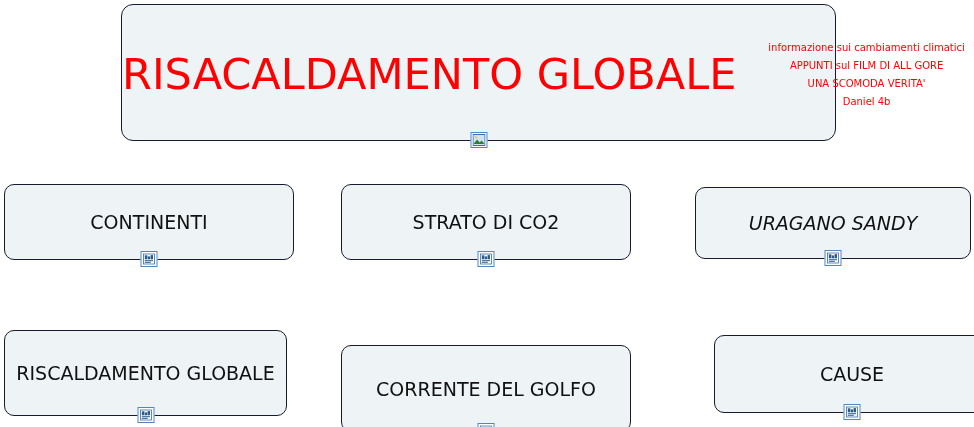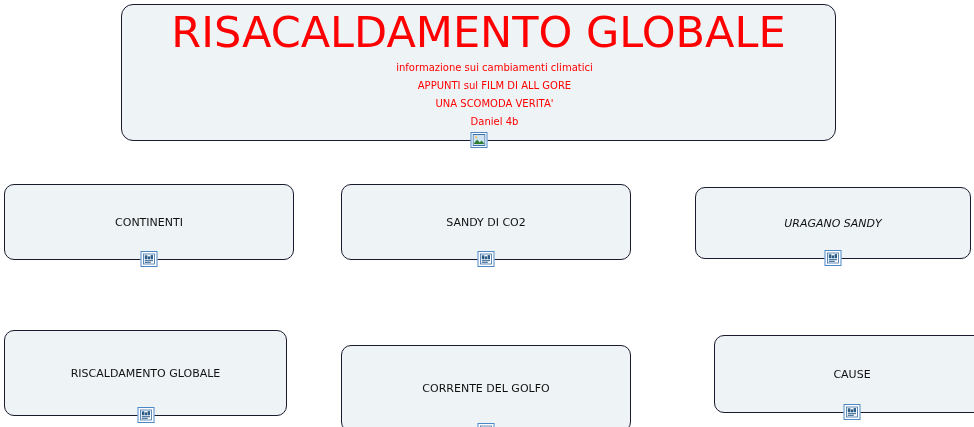--- a/index.html
+++ b/index.html
@@ -30,21 +30,21 @@
     justify-content: center;
     text-align: center;
   }
   
   #title-node {
     left: 121px;
     top: 4px;
     width: 715px;
     height: 137px;
     border-radius: 12px;
-    flex-direction: column;
+    flex-direction: row;
     justify-content: flex-start;
     padding-top: 2px;
   }
   .title-main {
     color: #ff0000;
     font-size: 43px;
     line-height: 50px;
     letter-spacing: 0px;
     white-space: nowrap;
   }
@@ -53,21 +53,21 @@
     font-size: 10px;
     line-height: 18px;
     margin-top: 2px;
     margin-left: 32px;
   }
   .title-sub div {
     white-space: nowrap;
   }
   
   .topic {
-    font-size: 11px;
+    font-size: 19px;
     color: #111111;
   }
   #node-continenti   { left: 4px;   top: 184px; width: 290px; height: 76px; }
   #node-co2          { left: 341px; top: 184px; width: 290px; height: 76px; }
   #node-sandy        { left: 695px; top: 187px; width: 276px; height: 72px; font-style: italic; }
   #node-riscaldamento{ left: 4px;   top: 330px; width: 283px; height: 86px; }
   #node-corrente     { left: 341px; top: 324px; width: 290px; height: 87px; margin-top: 21px; }
   #node-cause        { left: 714px; top: 335px; width: 276px; height: 78px; }
 
   
@@ -121,21 +121,21 @@
         <rect x="2.3" y="2.3" width="2.6" height="4" fill="#2b5d8a"></rect>
         <rect x="5.3" y="3.4" width="2.4" height="2.9" fill="#2b5d8a"></rect>
         <rect x="8.1" y="2.1" width="2.4" height="4.2" fill="#2b5d8a"></rect>
         <rect x="2.3" y="7.2" width="8.2" height="1" fill="#2b5d8a"></rect>
         <rect x="2.3" y="8.8" width="6" height="1" fill="#2b5d8a"></rect>
       </svg>
     </div>
   </div>
 
   <div class="node topic" id="node-co2">
-    <span>SANDY DI CO2</span>
+    <span>STRATO DI CO2</span>
     <div class="badge">
       <svg width="13" height="12" viewBox="0 0 13 12" aria-hidden="true">
         <rect x="1" y="1" width="11" height="10" fill="#ffffff" stroke="#3a6ea5" stroke-width="0.8"></rect>
         <rect x="2.3" y="2.3" width="2.6" height="4" fill="#2b5d8a"></rect>
         <rect x="5.3" y="3.4" width="2.4" height="2.9" fill="#2b5d8a"></rect>
         <rect x="8.1" y="2.1" width="2.4" height="4.2" fill="#2b5d8a"></rect>
         <rect x="2.3" y="7.2" width="8.2" height="1" fill="#2b5d8a"></rect>
         <rect x="2.3" y="8.8" width="6" height="1" fill="#2b5d8a"></rect>
       </svg>
     </div>

